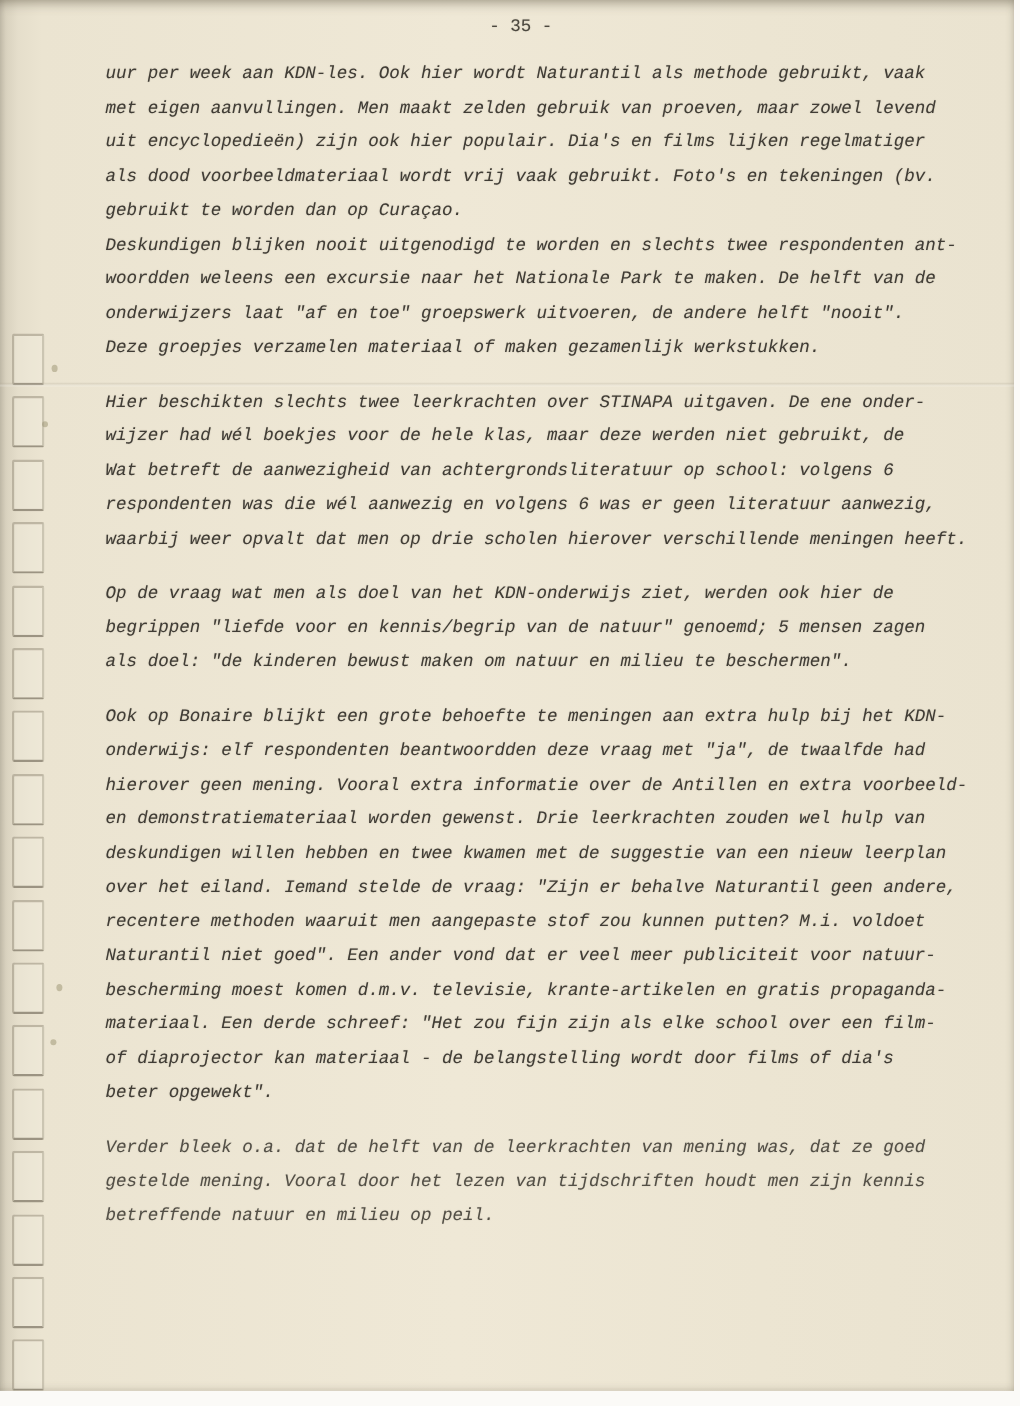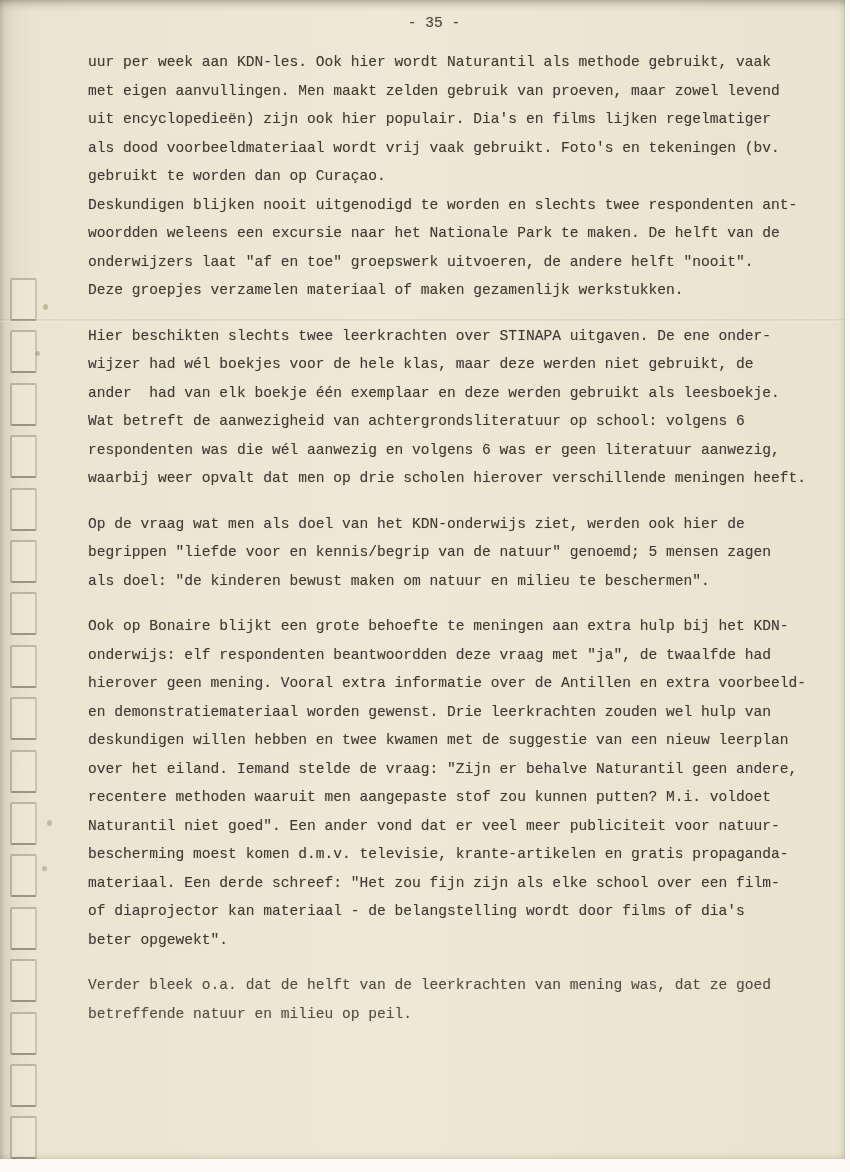--- a/index.html
+++ b/index.html
@@ -53,20 +53,21 @@
   }
 
   .text-column{position:absolute;left:88px;top:48px;width:742px;}
   .paragraph{margin:0;}
   .paragraph + .paragraph{margin-top:17px;}
   .line{
     white-space:pre;
     font-size:14.6px;line-height:28.5px;
     color:#403c35;
     text-shadow:0 0 1px rgba(64,60,50,.35);
+    font-style:italic;
   }
   .paragraph.faded .line{
     color:#534f46;
     text-shadow:0 0 1px rgba(83,79,70,.30);
   }
 </style>
 </head>
 <body>
 
 <div class="canvas">
@@ -109,21 +110,20 @@
           <div class="line">als dood voorbeeldmateriaal wordt vrij vaak gebruikt. Foto's en tekeningen (bv.</div>
           <div class="line">gebruikt te worden dan op Curaçao.</div>
           <div class="line">Deskundigen blijken nooit uitgenodigd te worden en slechts twee respondenten ant-</div>
           <div class="line">woordden weleens een excursie naar het Nationale Park te maken. De helft van de</div>
           <div class="line">onderwijzers laat "af en toe" groepswerk uitvoeren, de andere helft "nooit".</div>
           <div class="line">Deze groepjes verzamelen materiaal of maken gezamenlijk werkstukken.</div>
         </div>
         <div class="paragraph">
           <div class="line">Hier beschikten slechts twee leerkrachten over STINAPA uitgaven. De ene onder-</div>
           <div class="line">wijzer had wél boekjes voor de hele klas, maar deze werden niet gebruikt, de</div>
-          <div class="line">ander  had van elk boekje één exemplaar en deze werden gebruikt als leesboekje.</div>
           <div class="line">Wat betreft de aanwezigheid van achtergrondsliteratuur op school: volgens 6</div>
           <div class="line">respondenten was die wél aanwezig en volgens 6 was er geen literatuur aanwezig,</div>
           <div class="line">waarbij weer opvalt dat men op drie scholen hierover verschillende meningen heeft.</div>
         </div>
         <div class="paragraph">
           <div class="line">Op de vraag wat men als doel van het KDN-onderwijs ziet, werden ook hier de</div>
           <div class="line">begrippen "liefde voor en kennis/begrip van de natuur" genoemd; 5 mensen zagen</div>
           <div class="line">als doel: "de kinderen bewust maken om natuur en milieu te beschermen".</div>
         </div>
         <div class="paragraph">
@@ -135,17 +135,18 @@
           <div class="line">over het eiland. Iemand stelde de vraag: "Zijn er behalve Naturantil geen andere,</div>
           <div class="line">recentere methoden waaruit men aangepaste stof zou kunnen putten? M.i. voldoet</div>
           <div class="line">Naturantil niet goed". Een ander vond dat er veel meer publiciteit voor natuur-</div>
           <div class="line">bescherming moest komen d.m.v. televisie, krante-artikelen en gratis propaganda-</div>
           <div class="line">materiaal. Een derde schreef: "Het zou fijn zijn als elke school over een film-</div>
           <div class="line">of diaprojector kan materiaal - de belangstelling wordt door films of dia's</div>
           <div class="line">beter opgewekt".</div>
         </div>
         <div class="paragraph faded">
           <div class="line">Verder bleek o.a. dat de helft van de leerkrachten van mening was, dat ze goed</div>
+          <div class="line">gestelde mening. Vooral door het lezen van tijdschriften houdt men zijn kennis</div>
           <div class="line">betreffende natuur en milieu op peil.</div>
         </div>
       </div>
   </div>
 </div>
 
 </body></html>

